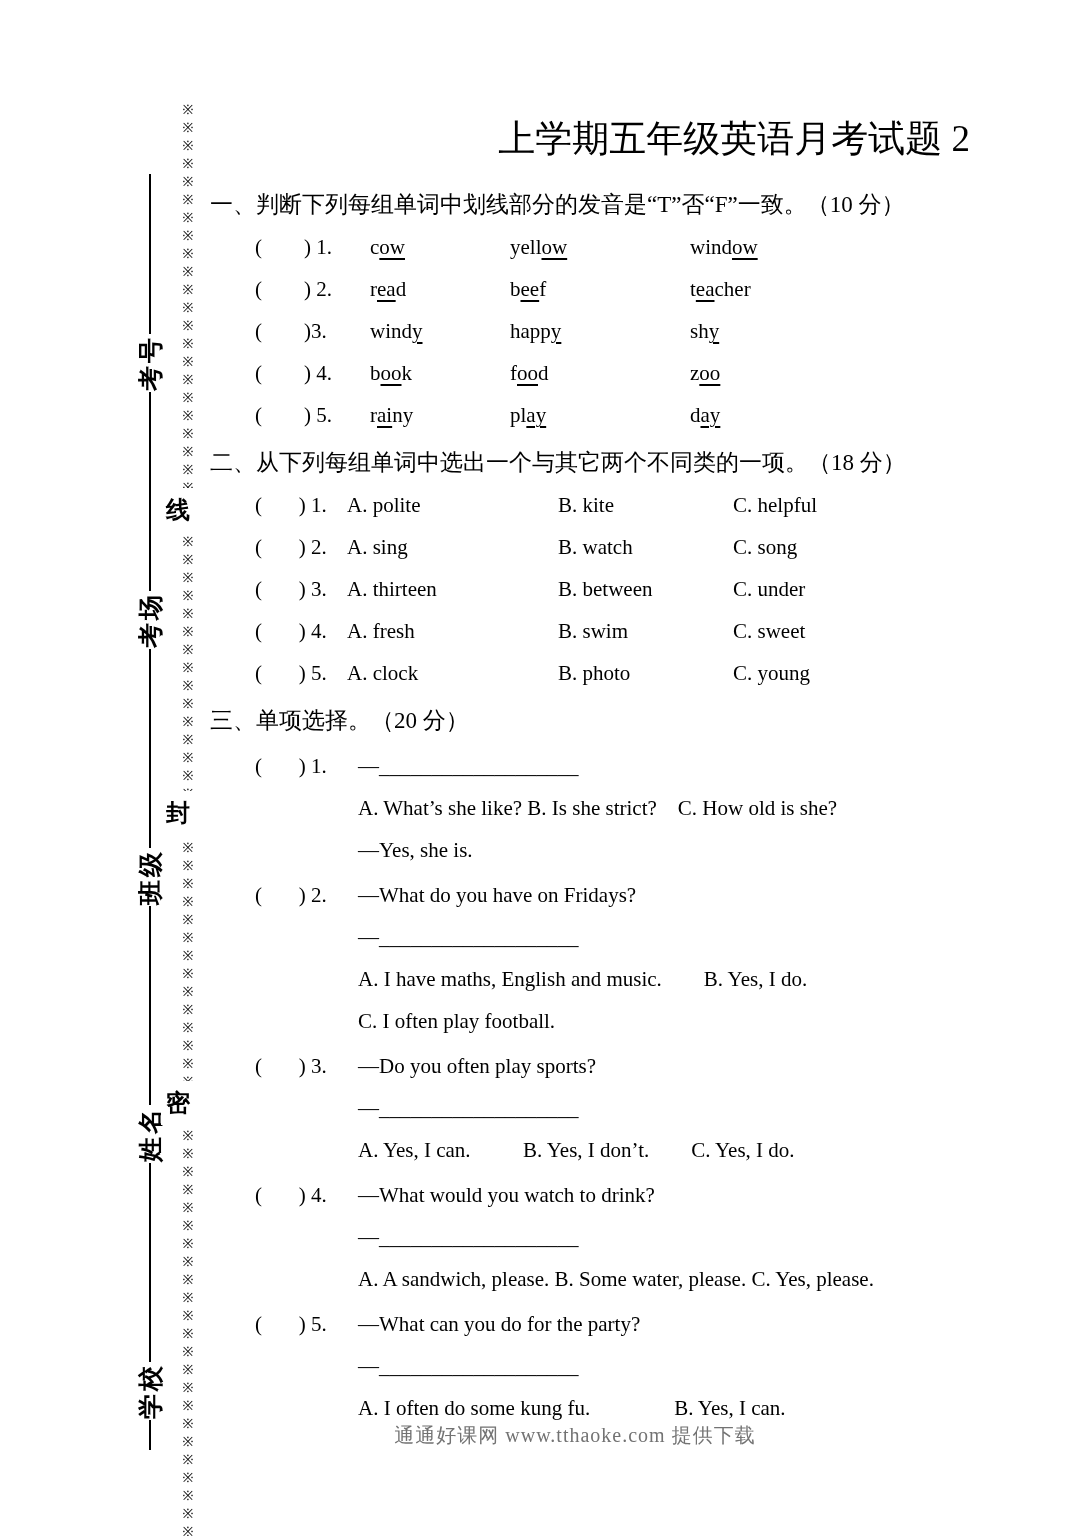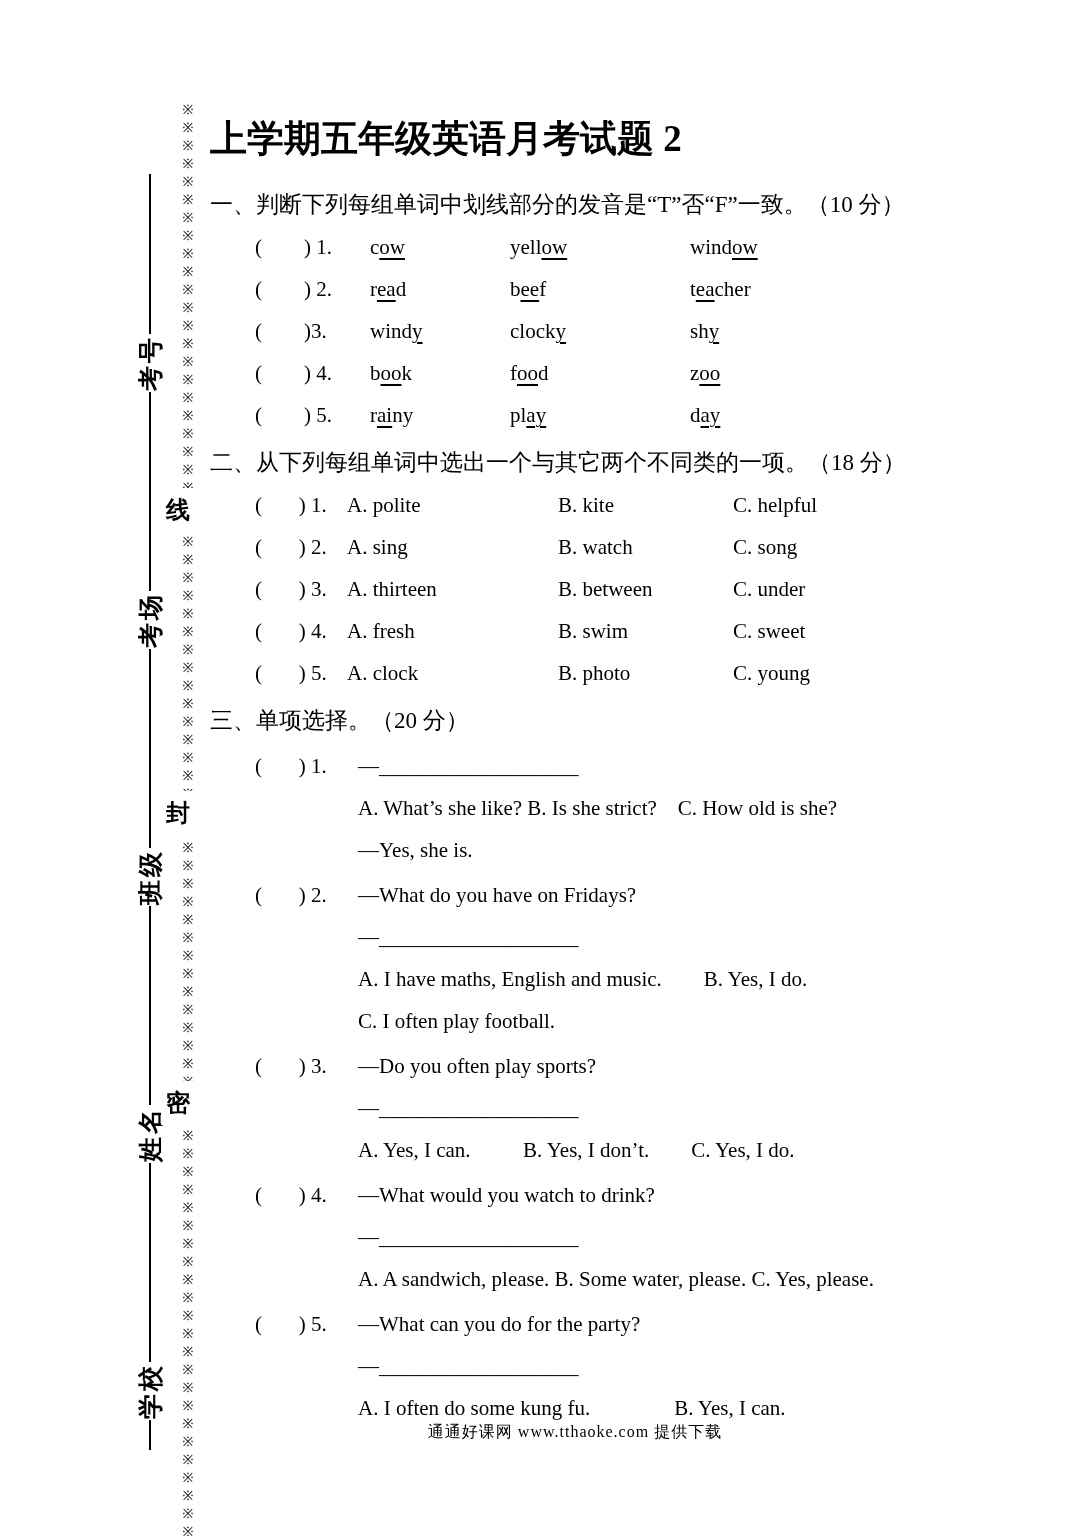--- a/index.html
+++ b/index.html
@@ -31,21 +31,21 @@
     font-size: 25px; font-weight: bold; z-index: 1;
   }
   .info-label { white-space: nowrap; letter-spacing: 3px; padding: 0 1px; }
   .info-blank { height: 0; border-bottom: 2px solid #000; flex: 0 0 auto; }
   .info-blank.lead { width: 30px; }
   .info-blank.mid  { width: 199px; }
   .info-blank.tail { width: 160px; }
 
   
   .main { position: absolute; left: 210px; top: 0; width: 760px; }
-  .title { margin-top: 114px; text-align: left; font-size: 37px; font-weight: bold; }
+  .title { margin-top: 114px; text-align: right; font-size: 37px; font-weight: normal; }
   .heading { font-size: 23px; font-weight: normal; line-height: 42px; margin-top: 6px; white-space: pre; }
   .heading.first { margin-top: 20px; }
 
   .row {
     display: grid; padding-left: 45px; height: 42px; line-height: 42px;
     font-size: 21px; white-space: pre;
   }
   .s1-grid { grid-template-columns: 115px 140px 180px auto; }
   .s2-grid { grid-template-columns: 92px 211px 175px auto; }
 
@@ -55,21 +55,21 @@
     text-underline-offset: 4px;
   }
 
   .s3-item { margin-top: 3px; }
   .s3-line { font-size: 21px; line-height: 42px; white-space: pre; }
   .s3-first { display: grid; grid-template-columns: 103px auto; padding-left: 45px; }
   .s3-cont { padding-left: 148px; }
 
   .footer {
     position: absolute; left: 195px; top: 1422px; width: 760px;
-    text-align: center; font-size: 16px; color: #000000; letter-spacing: 1px; z-index: 3;
+    text-align: center; font-size: 20px; color: #737373; letter-spacing: 1px; z-index: 3;
   }
 </style>
 </head>
 <body>
 
 <div class="seal-pattern">※※※※※※※※※※※※※※※※※※※※※※※※※※※※※※※※※※※※※※※※※※※※※※※※※※※※※※※※※※※※※※※※※※※※※※※※※※※※※※※※※※※※※※※※※※※※※※※※※※※※※※※※※※※※</div>
 <div class="seal-char c-top">线</div>
 <div class="seal-char c-mid">封</div>
 <div class="seal-char c-bot">密</div>
 <div class="info-rail">
@@ -86,21 +86,21 @@
     <span class="info-blank tail"></span>
   </div>
 
 <div class="main">
   <div class="title">上学期五年级英语月考试题 2</div>
 
   <div class="heading first">一、判断下列每组单词中划线部分的发音是“T”否“F”一致。（10 分）</div>
   <div>
       <div class="row s1-grid"><span>(        ) 1.</span><span><span>c</span><span class="u">ow</span></span><span><span>yell</span><span class="u">ow</span></span><span><span>wind</span><span class="u">ow</span></span></div>
       <div class="row s1-grid"><span>(        ) 2.</span><span><span>r</span><span class="u">ea</span><span>d</span></span><span><span>b</span><span class="u">ee</span><span>f</span></span><span><span>t</span><span class="u">ea</span><span>cher</span></span></div>
-      <div class="row s1-grid"><span>(        )3.</span><span><span>wind</span><span class="u">y</span></span><span><span>clock</span><span class="u">y</span></span><span><span>sh</span><span class="u">y</span></span></div>
+      <div class="row s1-grid"><span>(        )3.</span><span><span>wind</span><span class="u">y</span></span><span><span>happ</span><span class="u">y</span></span><span><span>sh</span><span class="u">y</span></span></div>
       <div class="row s1-grid"><span>(        ) 4.</span><span><span>b</span><span class="u">oo</span><span>k</span></span><span><span>f</span><span class="u">oo</span><span>d</span></span><span><span>z</span><span class="u">oo</span></span></div>
       <div class="row s1-grid"><span>(        ) 5.</span><span><span>r</span><span class="u">ai</span><span>ny</span></span><span><span>pl</span><span class="u">ay</span></span><span><span>d</span><span class="u">ay</span></span></div>
     </div>
 
   <div class="heading">二、从下列每组单词中选出一个与其它两个不同类的一项。（18 分）</div>
   <div>
       <div class="row s2-grid"><span>(       ) 1.</span><span>A. polite</span><span>B. kite</span><span>C. helpful</span></div>
       <div class="row s2-grid"><span>(       ) 2.</span><span>A. sing</span><span>B. watch</span><span>C. song</span></div>
       <div class="row s2-grid"><span>(       ) 3.</span><span>A. thirteen</span><span>B. between</span><span>C. under</span></div>
       <div class="row s2-grid"><span>(       ) 4.</span><span>A. fresh</span><span>B. swim</span><span>C. sweet</span></div>

